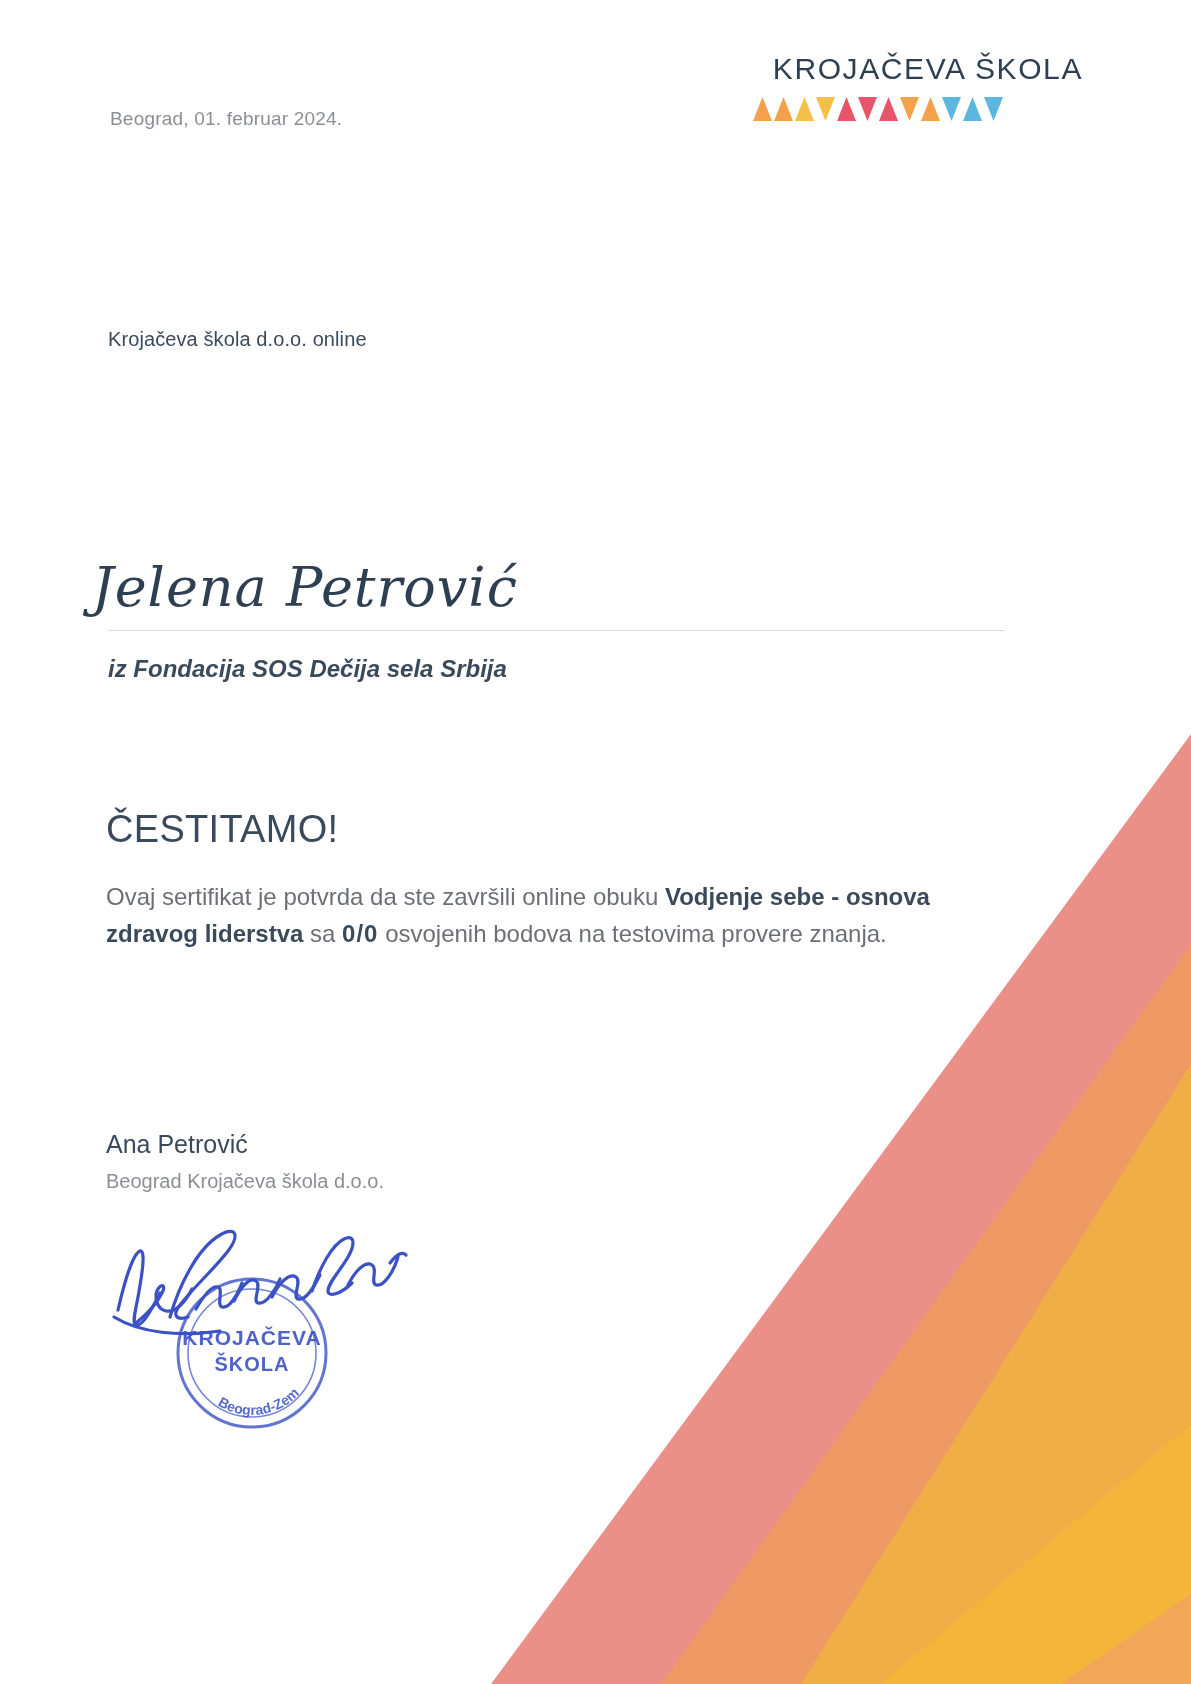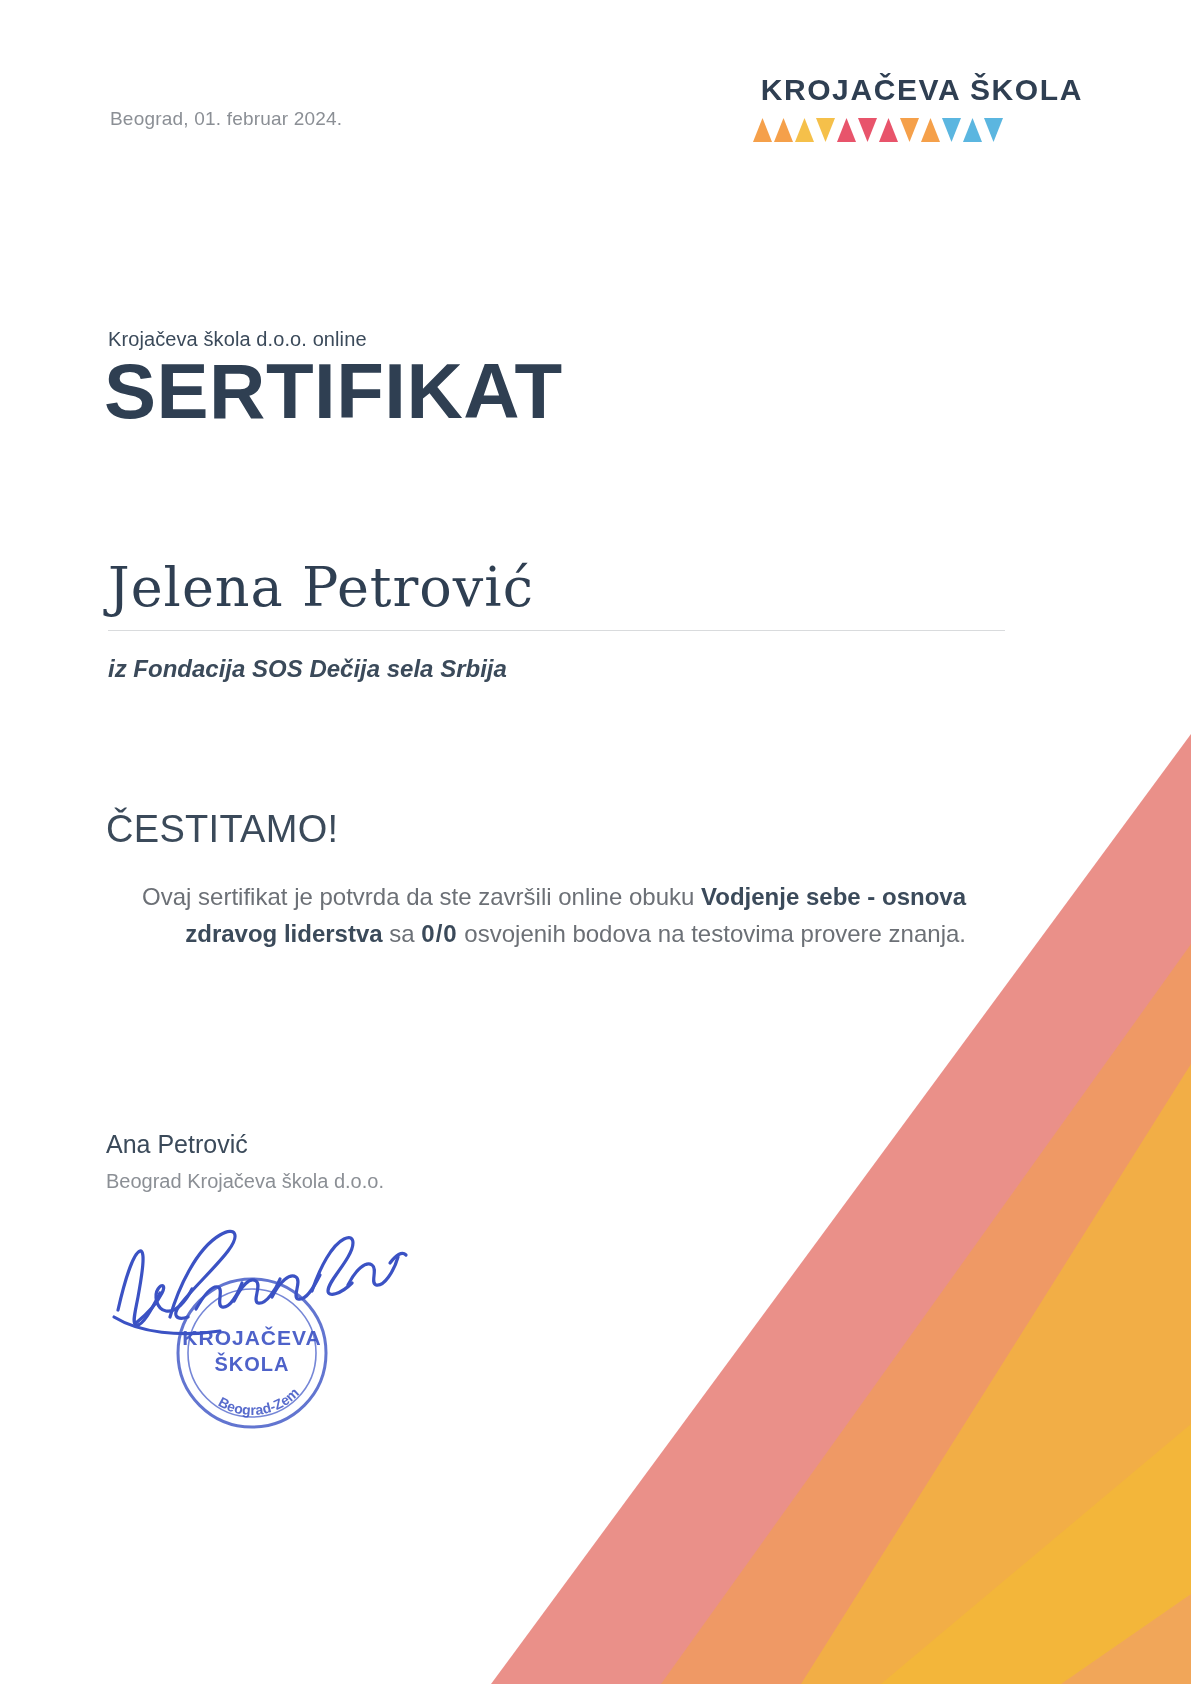--- a/index.html
+++ b/index.html
@@ -42,23 +42,22 @@
     position: absolute;
     right: 108px;
     top: 52px;
     width: 330px;
     text-align: right;
   }
   .brand-name {
     font-size: 30px;
     letter-spacing: 1.6px;
     color: #2f3f52;
-    font-weight: 700;
+    font-weight: 400;
     white-space: nowrap;
-    margin-top: 21px;
   }
   .brand-tri {
     margin-top: 9px;
     height: 26px;
     width: 100%;
   }
 
   
   .issuer {
     position: absolute;
@@ -75,23 +74,24 @@
     font-size: 78px;
     font-weight: bold;
     color: #2f3f52;
     letter-spacing: 0.5px;
     line-height: 1;
   }
 
   
   .recipient-name {
     position: absolute;
-    left: 108px;
+    left: 92px;
     top: 556px;
     font-family: "DejaVu Serif", serif;
+    font-style: italic;
     font-size: 54px;
     color: #2f3f52;
     letter-spacing: 1px;
     white-space: nowrap;
   }
   .recipient-rule {
     position: absolute;
     left: 108px;
     top: 630px;
     width: 897px;
@@ -118,21 +118,20 @@
     letter-spacing: 0.3px;
   }
   .body-text {
     position: absolute;
     left: 106px;
     top: 878px;
     width: 860px;
     font-size: 24px;
     line-height: 1.55;
     color: #6c7076;
-    text-align: right;
   }
   .body-text b {
     color: #3b4a5a;
     font-weight: bold;
   }
   .score {
     color: #3b4a5a;
     font-weight: bold;
     letter-spacing: 1px;
   }
@@ -187,21 +186,20 @@
       <polygon points="126,26 145,26 135.5,2" fill="#e8546b"></polygon>
       <polygon points="147,2 166,2 156.5,26" fill="#f5a04a"></polygon>
       <polygon points="168,26 187,26 177.5,2" fill="#f5a04a"></polygon>
       <polygon points="189,2 208,2 198.5,26" fill="#5bb6e0"></polygon>
       <polygon points="210,26 229,26 219.5,2" fill="#5bb6e0"></polygon>
       <polygon points="231,2 250,2 240.5,26" fill="#5bb6e0"></polygon>
     </svg>
   </div>
 
   <div class="issuer">Krojačeva škola d.o.o. online</div>
-  <div class="cert-title">SERTIFIKAT</div>
 
   <div class="recipient-name">Jelena Petrović</div>
   <div class="recipient-rule"></div>
   <div class="recipient-org">iz Fondacija SOS Dečija sela Srbija</div>
 
   <div class="congrats">ČESTITAMO!</div>
   <div class="body-text">
     <span>Ovaj sertifikat je potvrda da ste završili online obuku </span><b>Vodjenje sebe - osnova zdravog liderstva</b><span> sa </span><span class="score">0/0</span><span> osvojenih bodova na testovima provere znanja.</span>
   </div>
 

